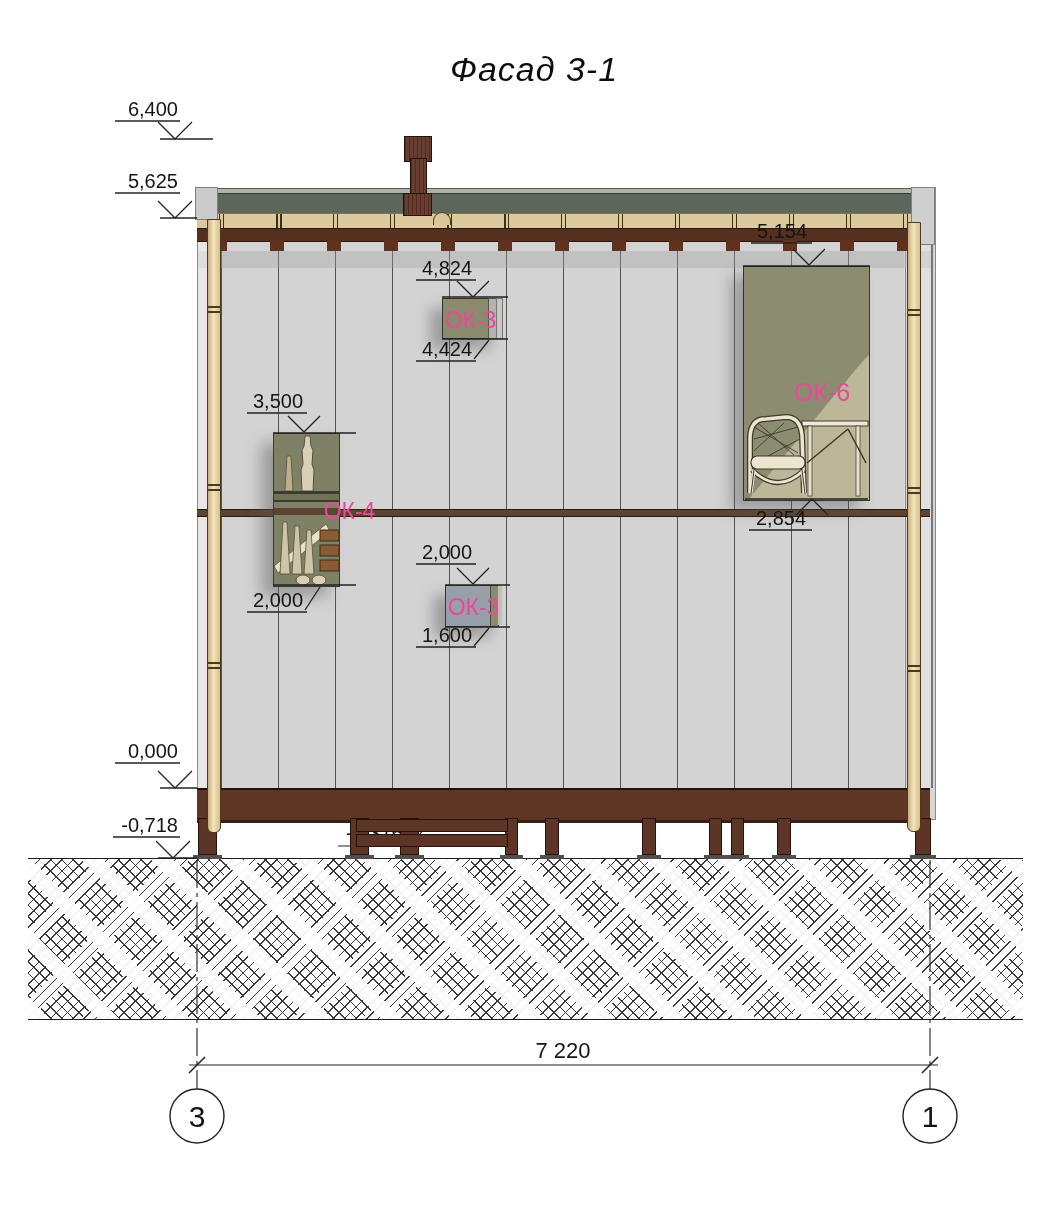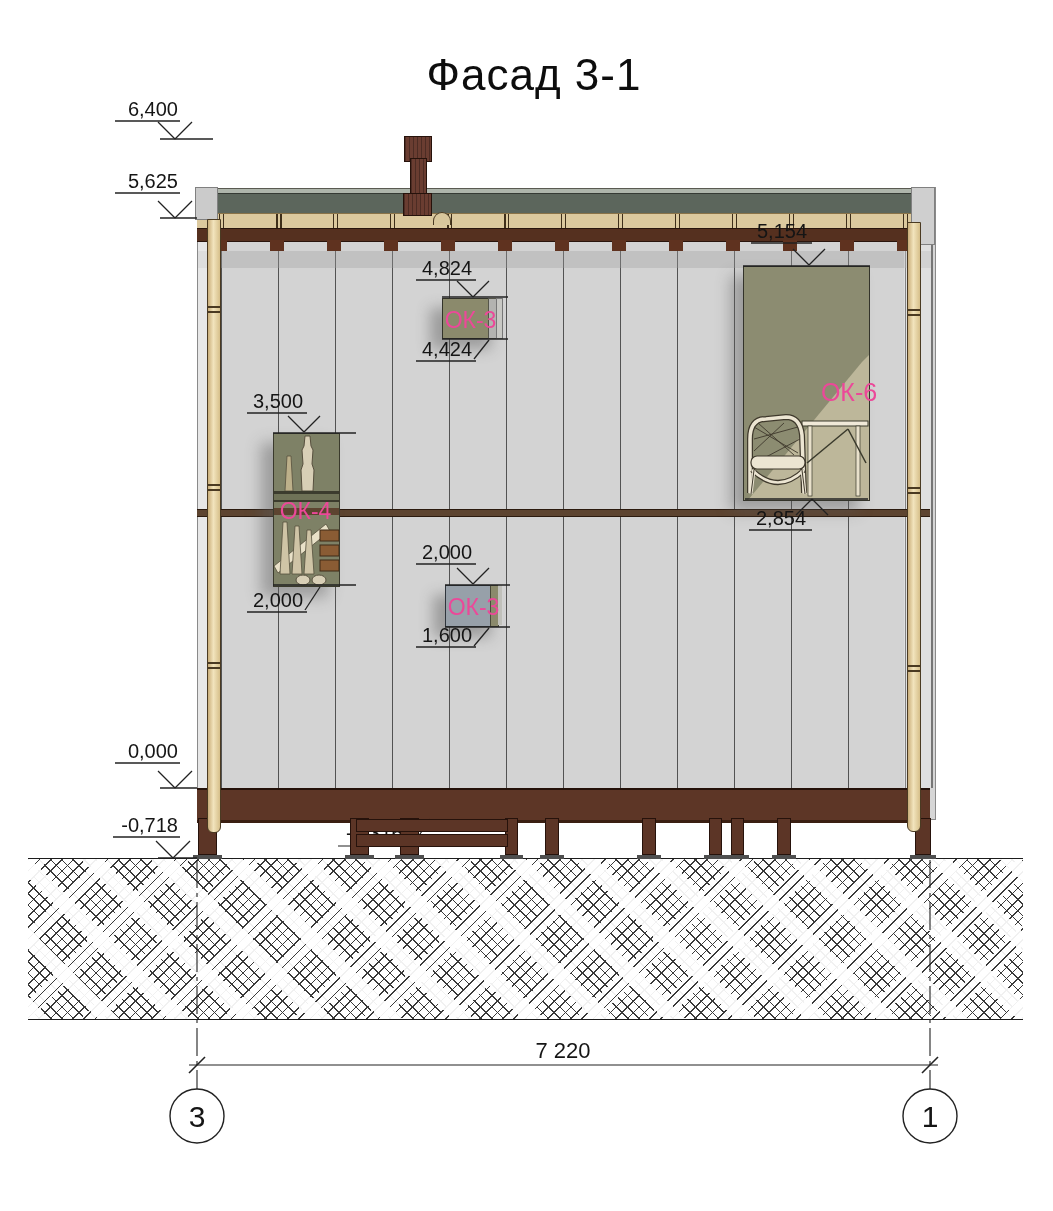--- a/index.html
+++ b/index.html
@@ -1,20 +1,20 @@
 <!DOCTYPE html>
 <html><head>
 <meta charset="utf-8">
 <style>
   html,body{margin:0;padding:0;background:#fff;}
   .stage{position:relative;width:1053px;height:1211px;background:#fff;overflow:hidden;
          font-family:"Liberation Sans",sans-serif;color:#151515;}
   .abs{position:absolute;}
   .title{position:absolute;left:334px;top:50px;width:400px;text-align:center;
-         font-size:44px;color:#0d0d0d;letter-spacing:1px;}
+         font-size:34px;color:#0d0d0d;letter-spacing:1px;font-style:italic;}
   svg text{font-family:"Liberation Sans",sans-serif;fill:#151515;}
   .dimtxt{font-size:20px;}
   .spantxt{font-size:22px;}
   .bubtxt{font-size:30px;}
   .win-label{position:absolute;text-align:center;color:#ec4899;z-index:8;pointer-events:none;}
   
   .ground{position:absolute;left:28px;top:858px;width:995px;height:160px;z-index:1;
     background-color:#fff;
     background-image:
       repeating-linear-gradient(45deg,  rgba(255,255,255,.93) 0 15px, rgba(255,255,255,0) 15px 50px),
@@ -127,21 +127,21 @@
       <path d="M9 88 h4 l3 52 h-10 z" fill="#cfc4a6" stroke="#55503e" stroke-width="0.8"></path>
       <path d="M21 92 h4 l3 48 h-10 z" fill="#cfc4a6" stroke="#55503e" stroke-width="0.8"></path>
       <path d="M33 96 h4 l3 44 h-10 z" fill="#cfc4a6" stroke="#55503e" stroke-width="0.8"></path>
       <rect x="46" y="96" width="19" height="11" fill="#8a5c34" stroke="#3f2a16"></rect>
       <rect x="46" y="111" width="19" height="11" fill="#8a5c34" stroke="#3f2a16"></rect>
       <rect x="46" y="126" width="19" height="11" fill="#8a5c34" stroke="#3f2a16"></rect>
       <ellipse cx="29" cy="146" rx="7" ry="5" fill="#d8cfb6" stroke="#57503e"></ellipse>
       <ellipse cx="45" cy="146" rx="7" ry="5" fill="#d8cfb6" stroke="#57503e"></ellipse>
     </svg>
   </div>
-  <div class="win-label" style="left:275px;top:498px;width:61px;font-size:23px;">ОК-4</div>
+  <div class="win-label" style="left:275px;top:498px;width:61px;font-size:23px;padding-left:44px;">ОК-4</div>
 
   <div class="win" style="left:743px;top:266px;width:125px;height:233px;background:#8c8c71;border:1px solid #33332a;">
     <svg width="125" height="233" viewBox="0 0 125 233">
       <polygon points="4,233 118,95 125,88 125,233" fill="#bdb79a"></polygon>
       <rect x="58" y="154" width="66" height="5" fill="#f0e9d8" stroke="#3a3a2c" stroke-width="1"></rect>
       <rect x="64" y="159" width="4" height="70" fill="#e9e1cb" stroke="#3a3a2c" stroke-width="0.7"></rect>
       <rect x="112" y="159" width="4" height="70" fill="#e9e1cb" stroke="#3a3a2c" stroke-width="0.7"></rect>
       <line x1="63" y1="196" x2="104" y2="162" stroke="#3a3a2c" stroke-width="1.5"></line>
       <line x1="104" y1="162" x2="122" y2="196" stroke="#3a3a2c" stroke-width="1.5"></line>
       <g>
@@ -155,21 +155,21 @@
           <line x1="14" y1="156" x2="50" y2="188"></line>
         </g>
         <rect x="7" y="189" width="54" height="13" rx="6" fill="#ece5d2" stroke="#3f392c" stroke-width="1.2"></rect>
         <path d="M8 203 Q34 228 60 203" fill="none" stroke="#3f392c" stroke-width="5"></path>
         <path d="M8 203 Q34 228 60 203" fill="none" stroke="#ece5d2" stroke-width="2.6"></path>
         <path d="M10 203 L7 227 M58 203 L61 227" stroke="#ece5d2" stroke-width="3"></path>
         <path d="M10 203 L7 227 M58 203 L61 227" stroke="#3f392c" stroke-width="1"></path>
       </g>
     </svg>
   </div>
-  <div class="win-label" style="left:809px;top:378px;width:80px;font-size:25px;">ОК-6</div>
+  <div class="win-label" style="left:782px;top:378px;width:80px;font-size:25px;">ОК-6</div>
 
   <svg class="anno" width="1053" height="1211">
     <g stroke="#222" stroke-width="1.3" fill="none">
 
       <line x1="115" y1="121" x2="180" y2="121"></line>
       <line x1="158" y1="122" x2="175" y2="139"></line>
         <line x1="192" y1="122" x2="175" y2="139"></line>
       <line x1="160" y1="139" x2="213" y2="139"></line>
 
       <line x1="115" y1="193" x2="180" y2="193"></line>

